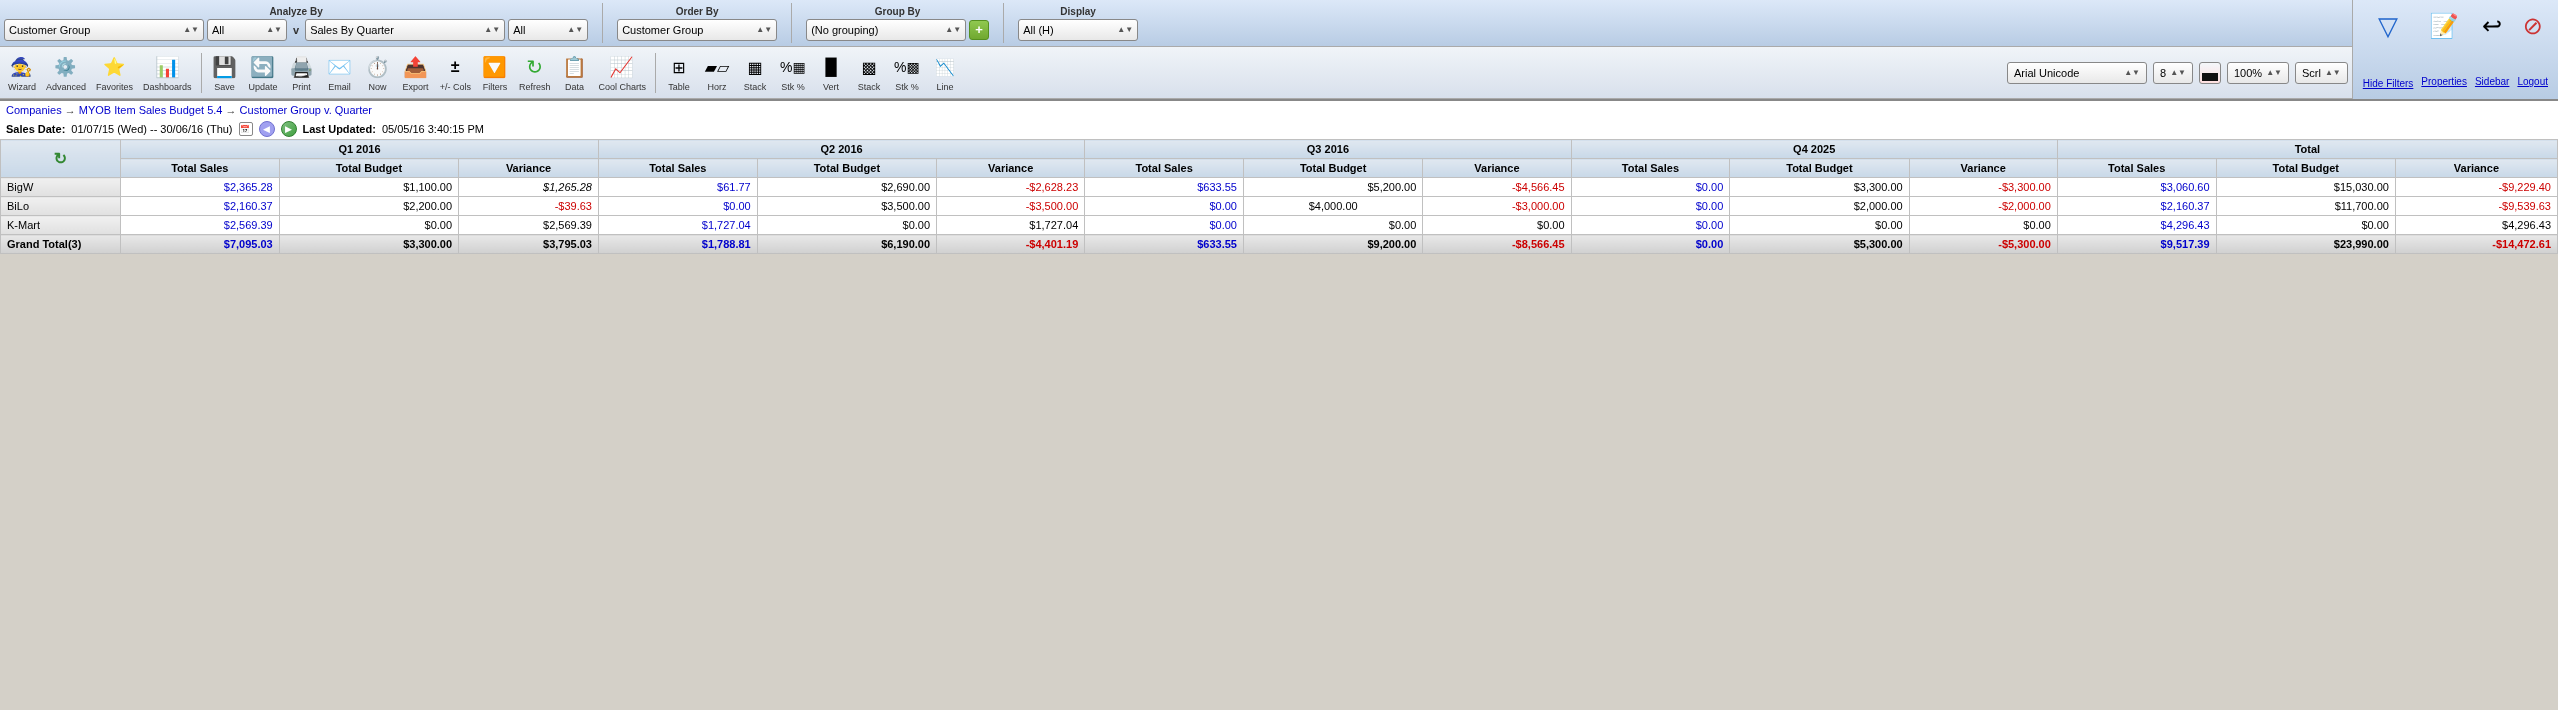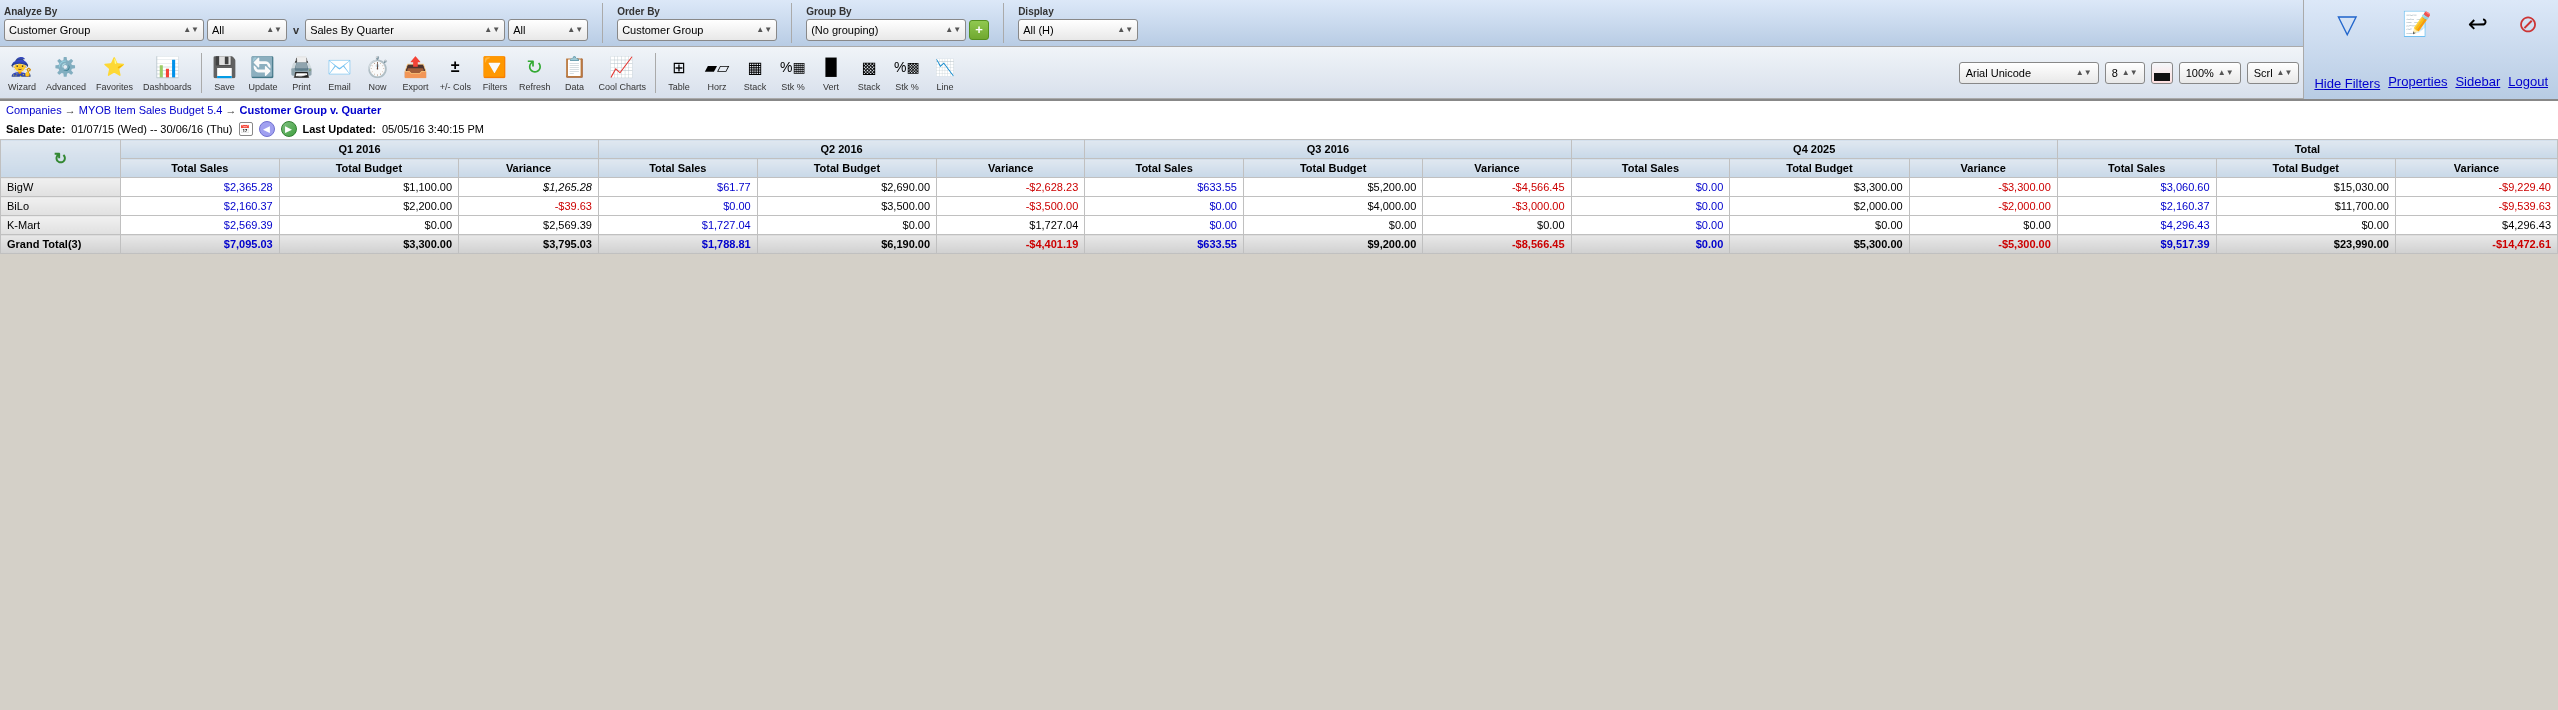--- a/index.html
+++ b/index.html
@@ -53,26 +53,26 @@
     .data-table-container { padding: 0; overflow-x: auto; }
     table { border-collapse: collapse; width: 100%; font-size: 11px; }
     th, td { border: 1px solid #c0c0c0; padding: 3px 6px; white-space: nowrap; }
     th { background: linear-gradient(to bottom, #e0e8f0, #c8d8e8); font-weight: bold; text-align: center; color: #000; }
     td { background: white; }
     .row-header { background: linear-gradient(to bottom, #f0f0f0, #e0e0e0); font-weight: normal; }
     .grand-total-row td { background: linear-gradient(to bottom, #e8e8e8, #d0d0d0); font-weight: bold; }
 
     
     .header-container { display: flex; background: linear-gradient(to bottom, #dce8f8, #b8cce4); border-bottom: 2px solid #888; }
-    .header-left { flex: 1; }
+    .header-left { flex: 1; text-align: center; }
     .header-right { display: flex; flex-direction: column; align-items: center; justify-content: center; gap: 4px; padding: 4px 10px; border-left: 1px solid #aaa; }
     .header-right-icons { display: flex; gap: 8px; align-items: center; }
     .top-icon { display: flex; flex-direction: column; align-items: center; cursor: pointer; }
     .top-icon-shape { font-size: 22px; }
-    .top-icon-label { font-size: 13px; color: #0000cc; text-decoration: underline; margin-top: 36px; }
+    .top-icon-label { font-size: 10px; color: #0000cc; text-decoration: underline; margin-top: 36px; }
   </style>
 </head>
 <body>
 
 <div class="header-container">
   <div class="header-left">
 
     <div class="controls-row">
 
       <div class="control-group">
@@ -274,21 +274,21 @@
   </div>
 </div>
 
 <div class="content-area">
 
   <div class="breadcrumb">
     <span style="color:#0000cc;cursor:pointer;">Companies</span>
     <span style="color:#333;">→</span>
     <span style="color:#0000cc;cursor:pointer;">MYOB Item Sales Budget 5.4</span>
     <span style="color:#333;">→</span>
-    <span style="color:#0000cc;font-weight:bold;">Customer Group v. Quarter</span>
+    <span style="color:#0000cc;font-weight:normal;">Customer Group v. Quarter</span>
   </div>
 
   <div class="date-info">
     <span class="bold-label">Sales Date:</span>
     <span>01/07/15 (Wed) -- 30/06/16 (Thu)</span>
     <span class="date-icon">📅</span>
     <span class="nav-btn nav-prev">◀</span>
     <span class="nav-btn nav-next">▶</span>
     <span class="bold-label">Last Updated:</span>
     <span>05/05/16 3:40:15 PM</span>
@@ -352,21 +352,21 @@
           </tr>
           <tr>
             <td class="row-header" style="font-weight: normal;">BiLo</td>
             <td style="color: rgb(0, 0, 204); text-align: right;">$2,160.37</td>
             <td style="color: rgb(0, 0, 0); text-align: right;">$2,200.00</td>
             <td style="color: rgb(204, 0, 0); text-align: right;">-$39.63</td>
             <td style="color: rgb(0, 0, 204); text-align: right;">$0.00</td>
             <td style="color: rgb(0, 0, 0); text-align: right;">$3,500.00</td>
             <td style="color: rgb(204, 0, 0); text-align: right;">-$3,500.00</td>
             <td style="color: rgb(0, 0, 204); text-align: right;">$0.00</td>
-            <td style="color: rgb(0, 0, 0); text-align: right;">$4,000.00</td>
+            <td style="color: rgb(0, 0, 0); text-align: center;">$4,000.00</td>
             <td style="color: rgb(204, 0, 0); text-align: right;">-$3,000.00</td>
             <td style="color: rgb(0, 0, 204); text-align: right;">$0.00</td>
             <td style="color: rgb(0, 0, 0); text-align: right;">$2,000.00</td>
             <td style="color: rgb(204, 0, 0); text-align: right;">-$2,000.00</td>
             <td style="color: rgb(0, 0, 204); text-align: right;">$2,160.37</td>
             <td style="color: rgb(0, 0, 0); text-align: right;">$11,700.00</td>
             <td style="color: rgb(204, 0, 0); text-align: right;">-$9,539.63</td>
           </tr>
           <tr>
             <td class="row-header" style="font-weight: normal;">K-Mart</td>

